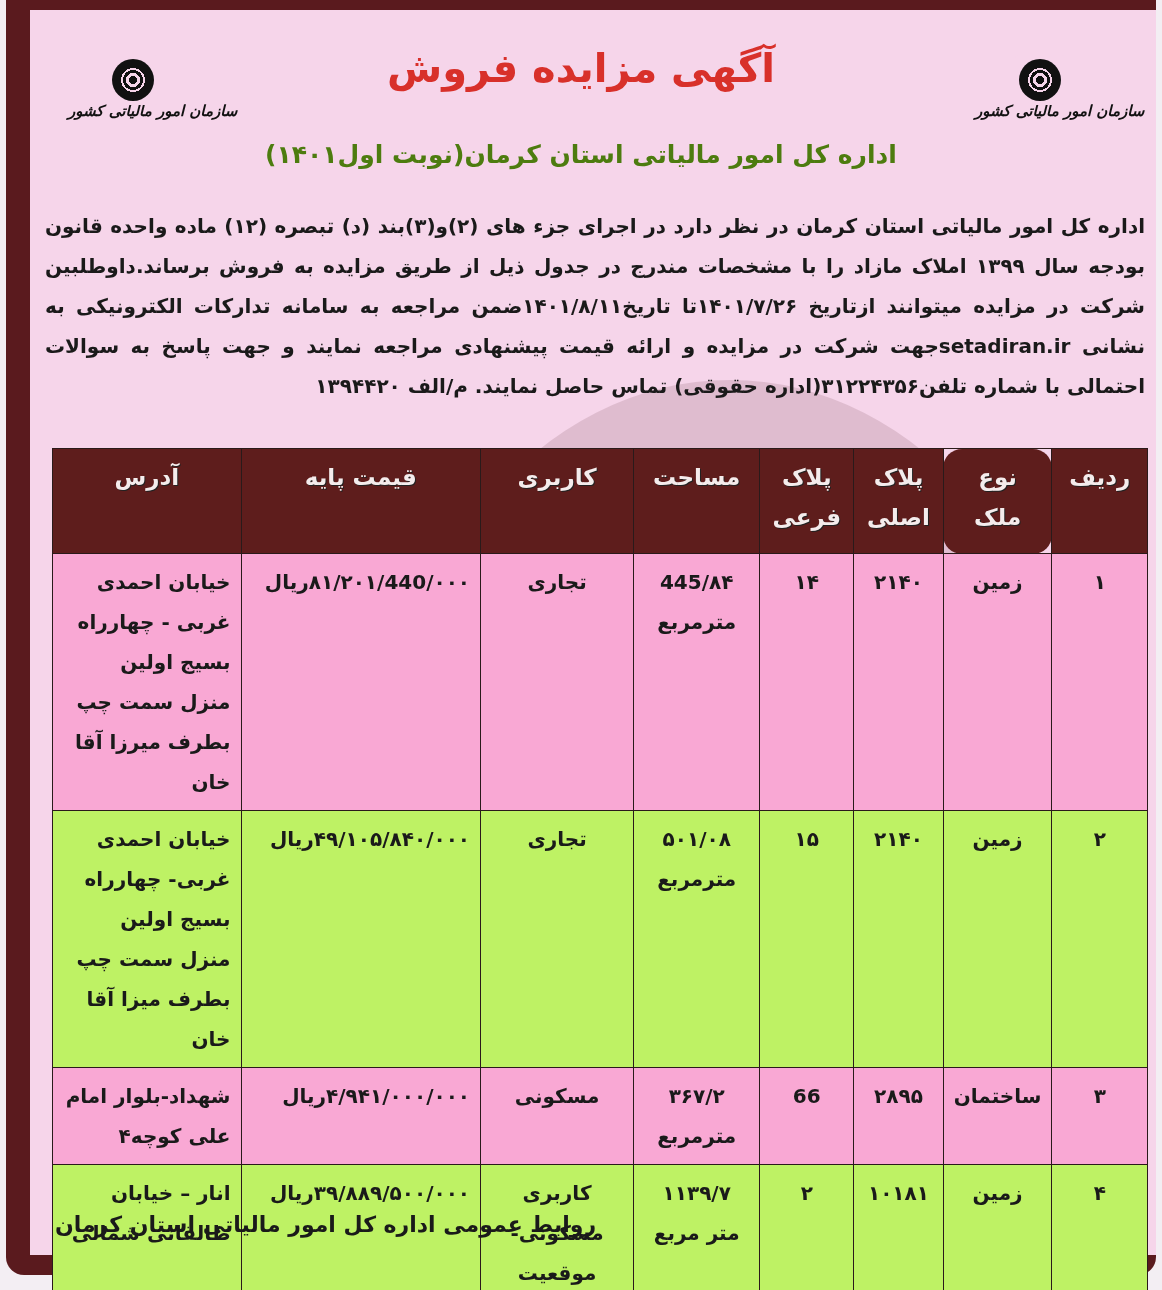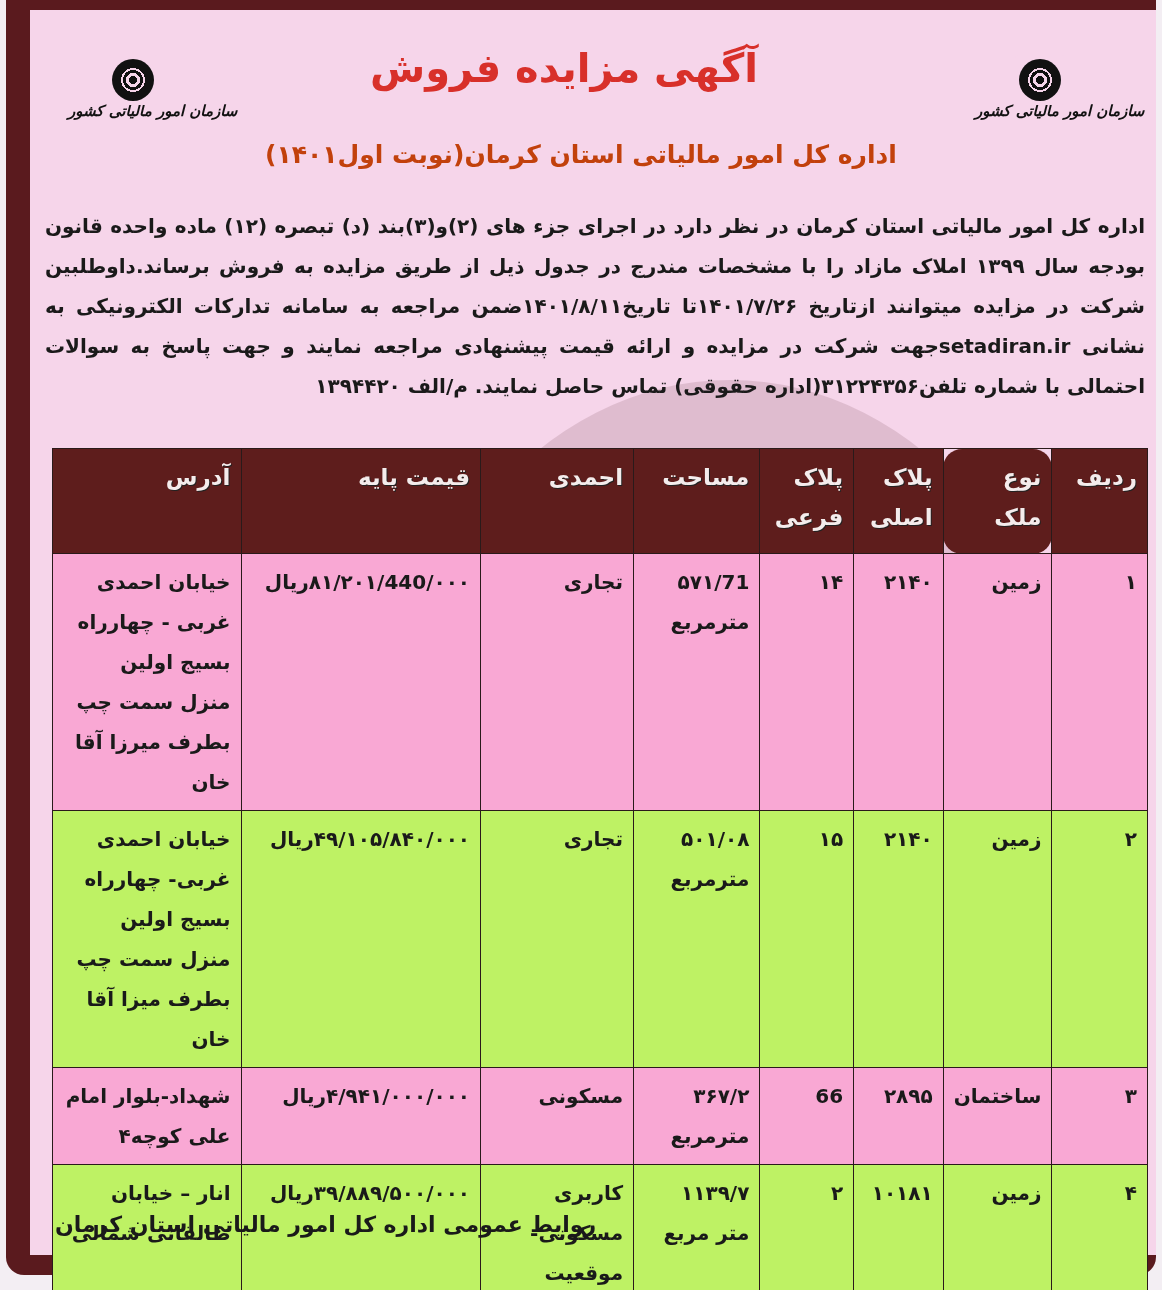--- a/index.html
+++ b/index.html
@@ -35,43 +35,43 @@
   }
   .logo-rosette {
     width:42px; height:42px; border-radius:50%;
     background:radial-gradient(circle,#111 0 4px,#f6d5ea 4px 7px,#111 7px 10px,#f6d5ea 10px 12px,#111 12px 21px);
   }
   .logo-caption {
     margin-top:12px; font-size:15px; font-weight:bold; color:#111;
     font-style:italic; white-space:nowrap; direction:rtl;
   }
   .title {
-    position:absolute; left:233px; width:662px; top:45px; text-align:center;
+    position:absolute; left:250px; width:662px; top:45px; text-align:center;
     font-size:40px; font-weight:bold; color:#d8302a; direction:rtl;
   }
   .subtitle {
     position:absolute; left:250px; width:662px; top:140px; text-align:center;
-    font-size:25px; font-weight:bold; color:#c2410c; direction:rtl;
+    font-size:25px; font-weight:bold; color:#4d7c0f; direction:rtl;
   }
   .body-text {
     position:absolute; left:45px; top:206px; width:1100px;
     direction:rtl; text-align:justify; text-align-last:right;
     font-size:20px; font-weight:bold; line-height:40px; color:#1a1a1a;
   }
   .watermark {
     position:absolute; left:380px; top:380px; width:560px; height:720px;
     border:70px solid rgba(120,80,90,0.18); border-radius:50% 50% 40% 40%;
     pointer-events:none;
   }
   table {
     position:absolute; left:52px; top:448px; width:1096px;
     border-collapse:collapse; direction:rtl;
     font-size:20px; font-weight:bold; color:#1a1a1a;
   }
-  th, td { border:1.5px solid #2a1a1a; vertical-align:top; padding:8px 10px; text-align:right; line-height:40px; }
+  th, td { border:1.5px solid #2a1a1a; vertical-align:top; padding:8px 10px; text-align:center; line-height:40px; }
   th { background:#5e1d1c; color:#f4ecec; font-size:23px; height:88px; text-shadow:1px 1px 0 #222; }
   tr.yellow td { background:#f9a8d4; }
   tr.pink td { background:#bef264; }
   td.addr { text-align:right; }
   td.price { text-align:right; }
   .c-row{width:78px;} .c-type{width:82px;border-radius:19px;} .c-main{width:70px;} .c-sub{width:74px;}
   .c-area{width:110px;} .c-use{width:142px;} .c-price{width:222px;} .c-addr{width:188px;}
   .footer {
     position:absolute; left:55px; top:1212px; direction:rtl;
     font-size:22px; font-weight:bold; color:#1a1a1a;
@@ -105,32 +105,32 @@
 <div class="body-text">اداره کل امور مالیاتی استان کرمان در نظر دارد در اجرای جزء های (۲)و(۳)بند (د) تبصره (۱۲) ماده واحده قانون بودجه سال ۱۳۹۹ املاک مازاد را با مشخصات مندرج در جدول ذیل از طریق مزایده به فروش برساند.داوطلبین شرکت در مزایده میتوانند ازتاریخ ۱۴۰۱/۷/۲۶تا تاریخ۱۴۰۱/۸/۱۱ضمن مراجعه به سامانه تدارکات الکترونیکی به نشانی setadiran.irجهت شرکت در مزایده و ارائه قیمت پیشنهادی مراجعه نمایند و جهت پاسخ به سوالات احتمالی با شماره تلفن۳۱۲۲۴۳۵۶(اداره حقوقی) تماس حاصل نمایند. م/الف ۱۳۹۴۴۲۰</div>
 
 <table>
   <thead>
     <tr>
       <th class="c-row">ردیف</th>
       <th class="c-type">نوع ملک</th>
       <th class="c-main">پلاک اصلی</th>
       <th class="c-sub">پلاک فرعی</th>
       <th class="c-area">مساحت</th>
-      <th class="c-use">احمدی</th>
+      <th class="c-use">کاربری</th>
       <th class="c-price">قیمت پایه</th>
       <th class="c-addr">آدرس</th>
     </tr>
   </thead>
   <tbody>
     <tr class="yellow" style="height:163px">
       <td>۱</td>
       <td>زمین</td>
       <td>۲۱۴۰</td>
       <td>۱۴</td>
-      <td>۵۷۱/71 مترمربع</td>
+      <td>445/۸۴ مترمربع</td>
       <td>تجاری</td>
       <td class="price">۸۱/۲۰۱/440/۰۰۰ریال</td>
       <td class="addr">خیابان احمدی غربی - چهارراه بسیج اولین منزل سمت چپ بطرف میرزا آقا خان</td>
     </tr>
     <tr class="pink" style="height:162px">
       <td>۲</td>
       <td>زمین</td>
       <td>۲۱۴۰</td>
       <td>۱۵</td>
       <td>۵۰۱/۰۸ مترمربع</td>

